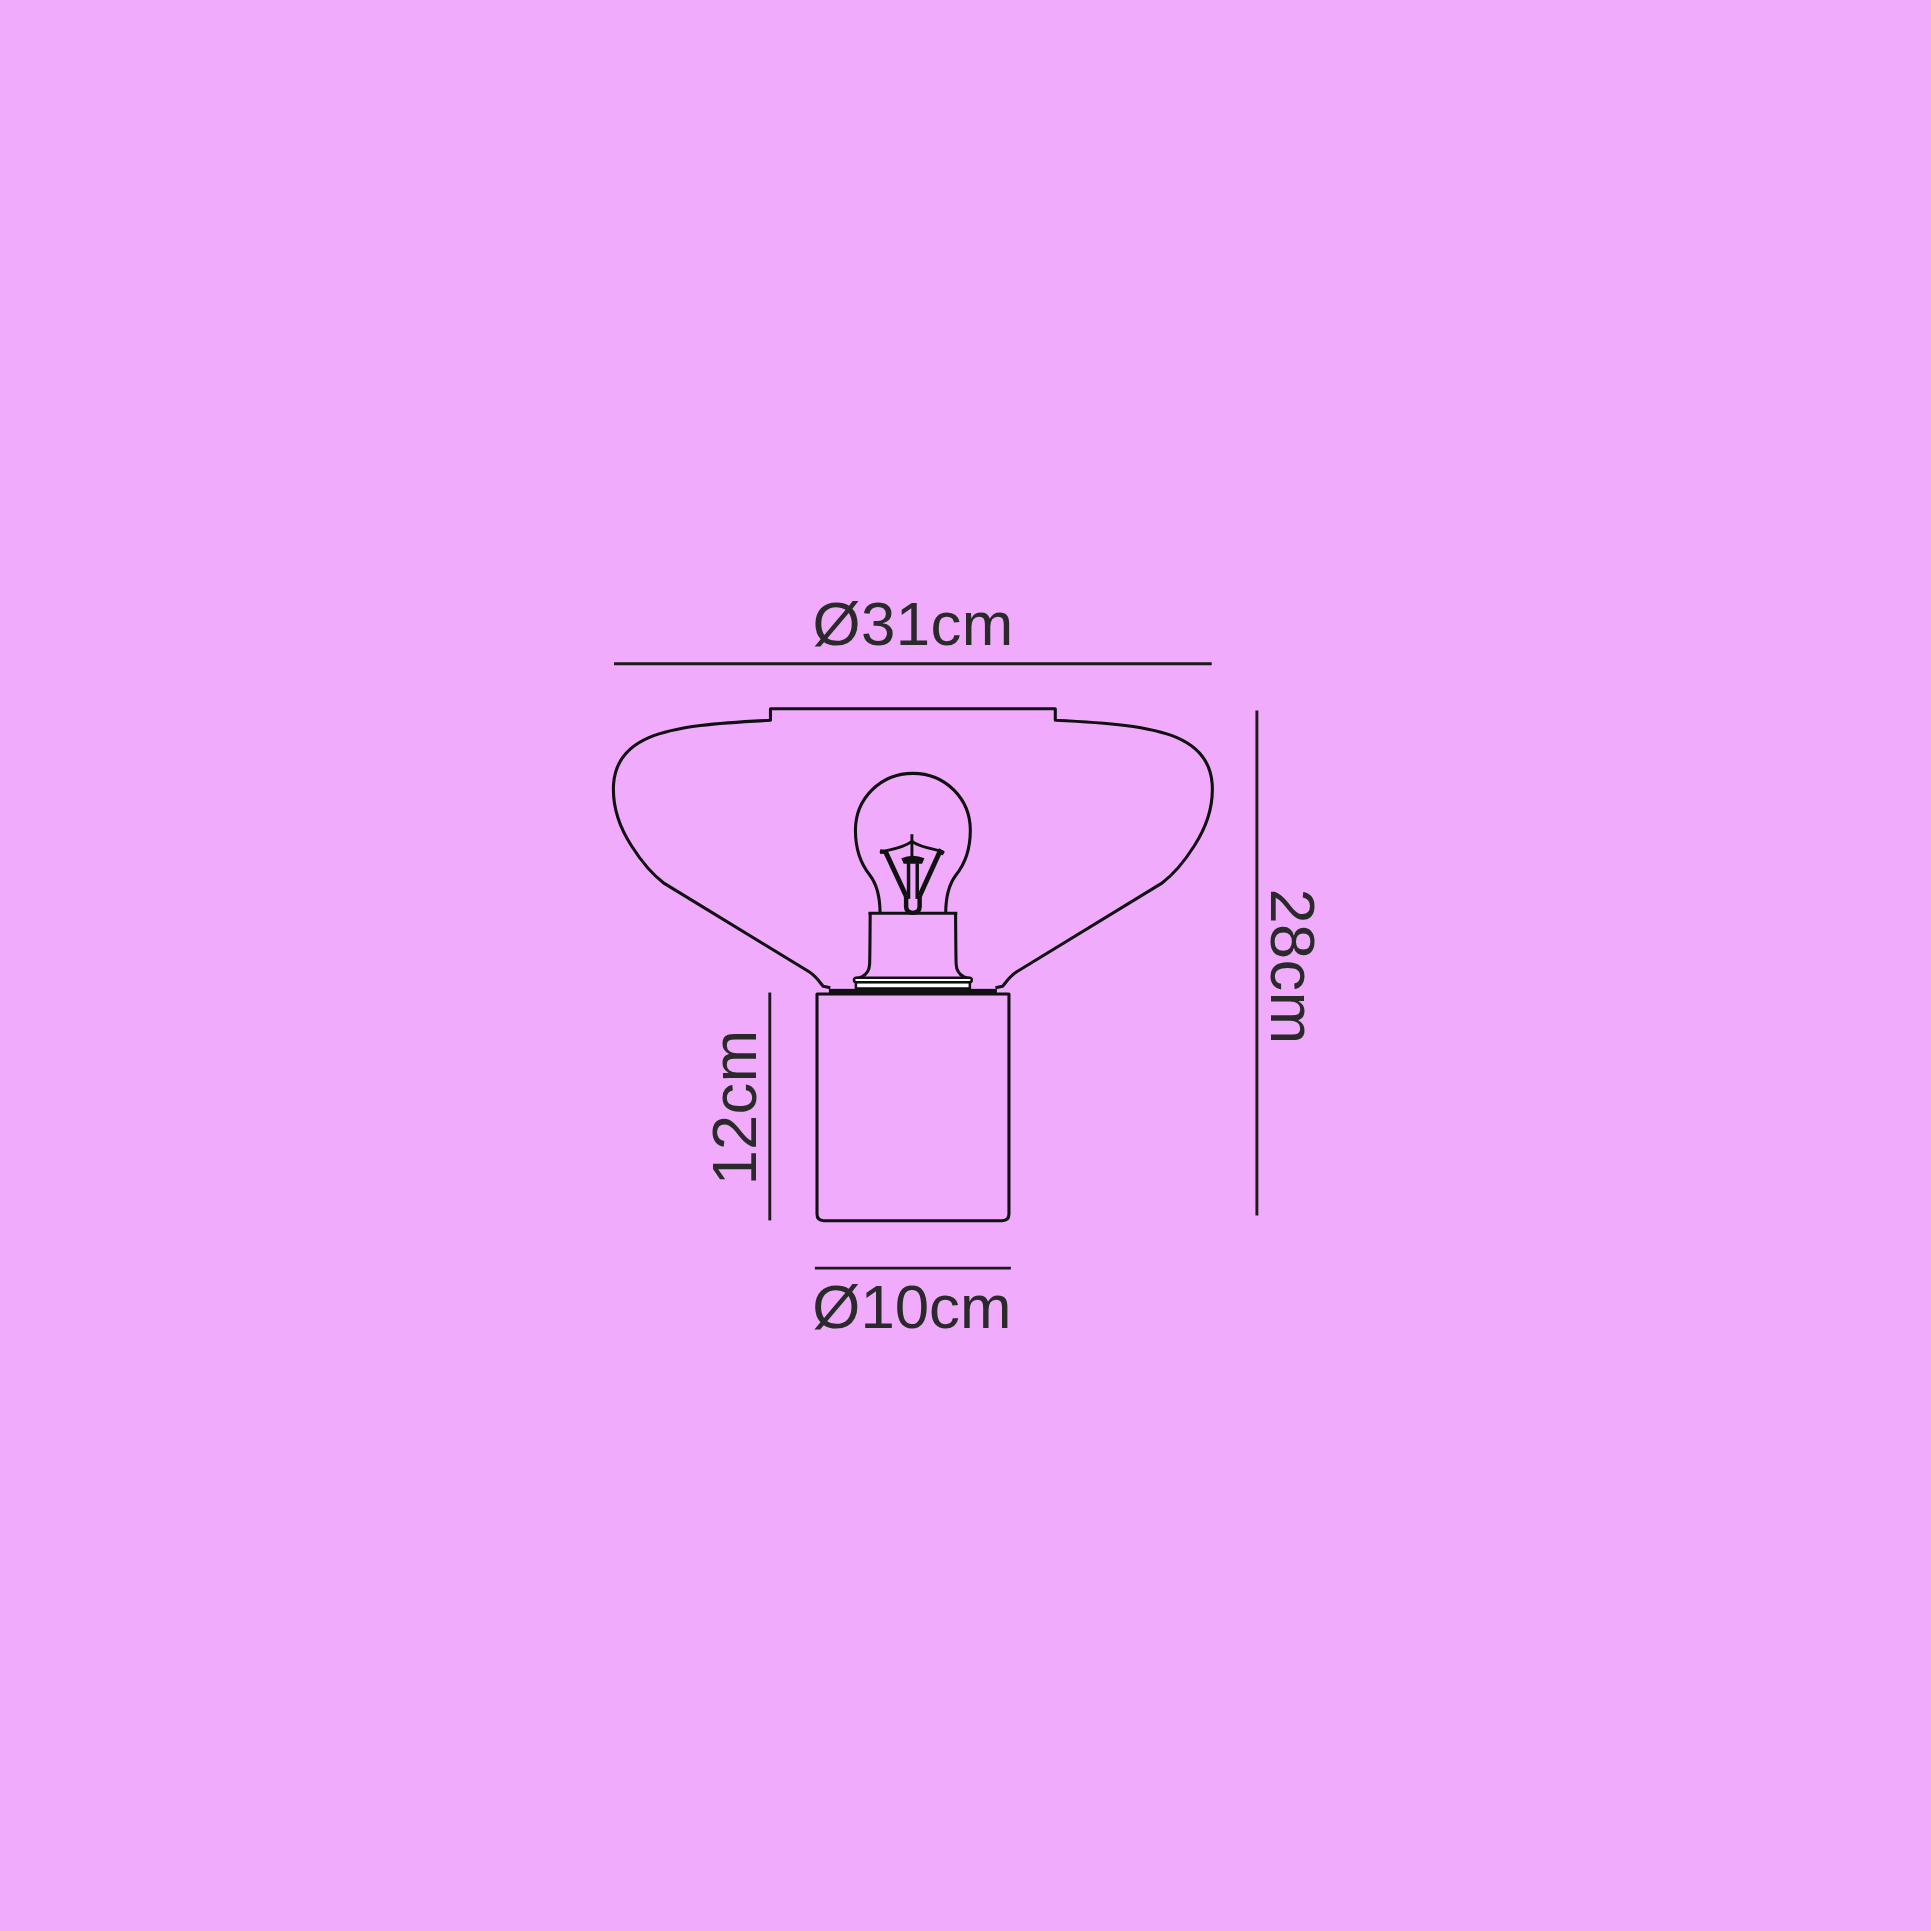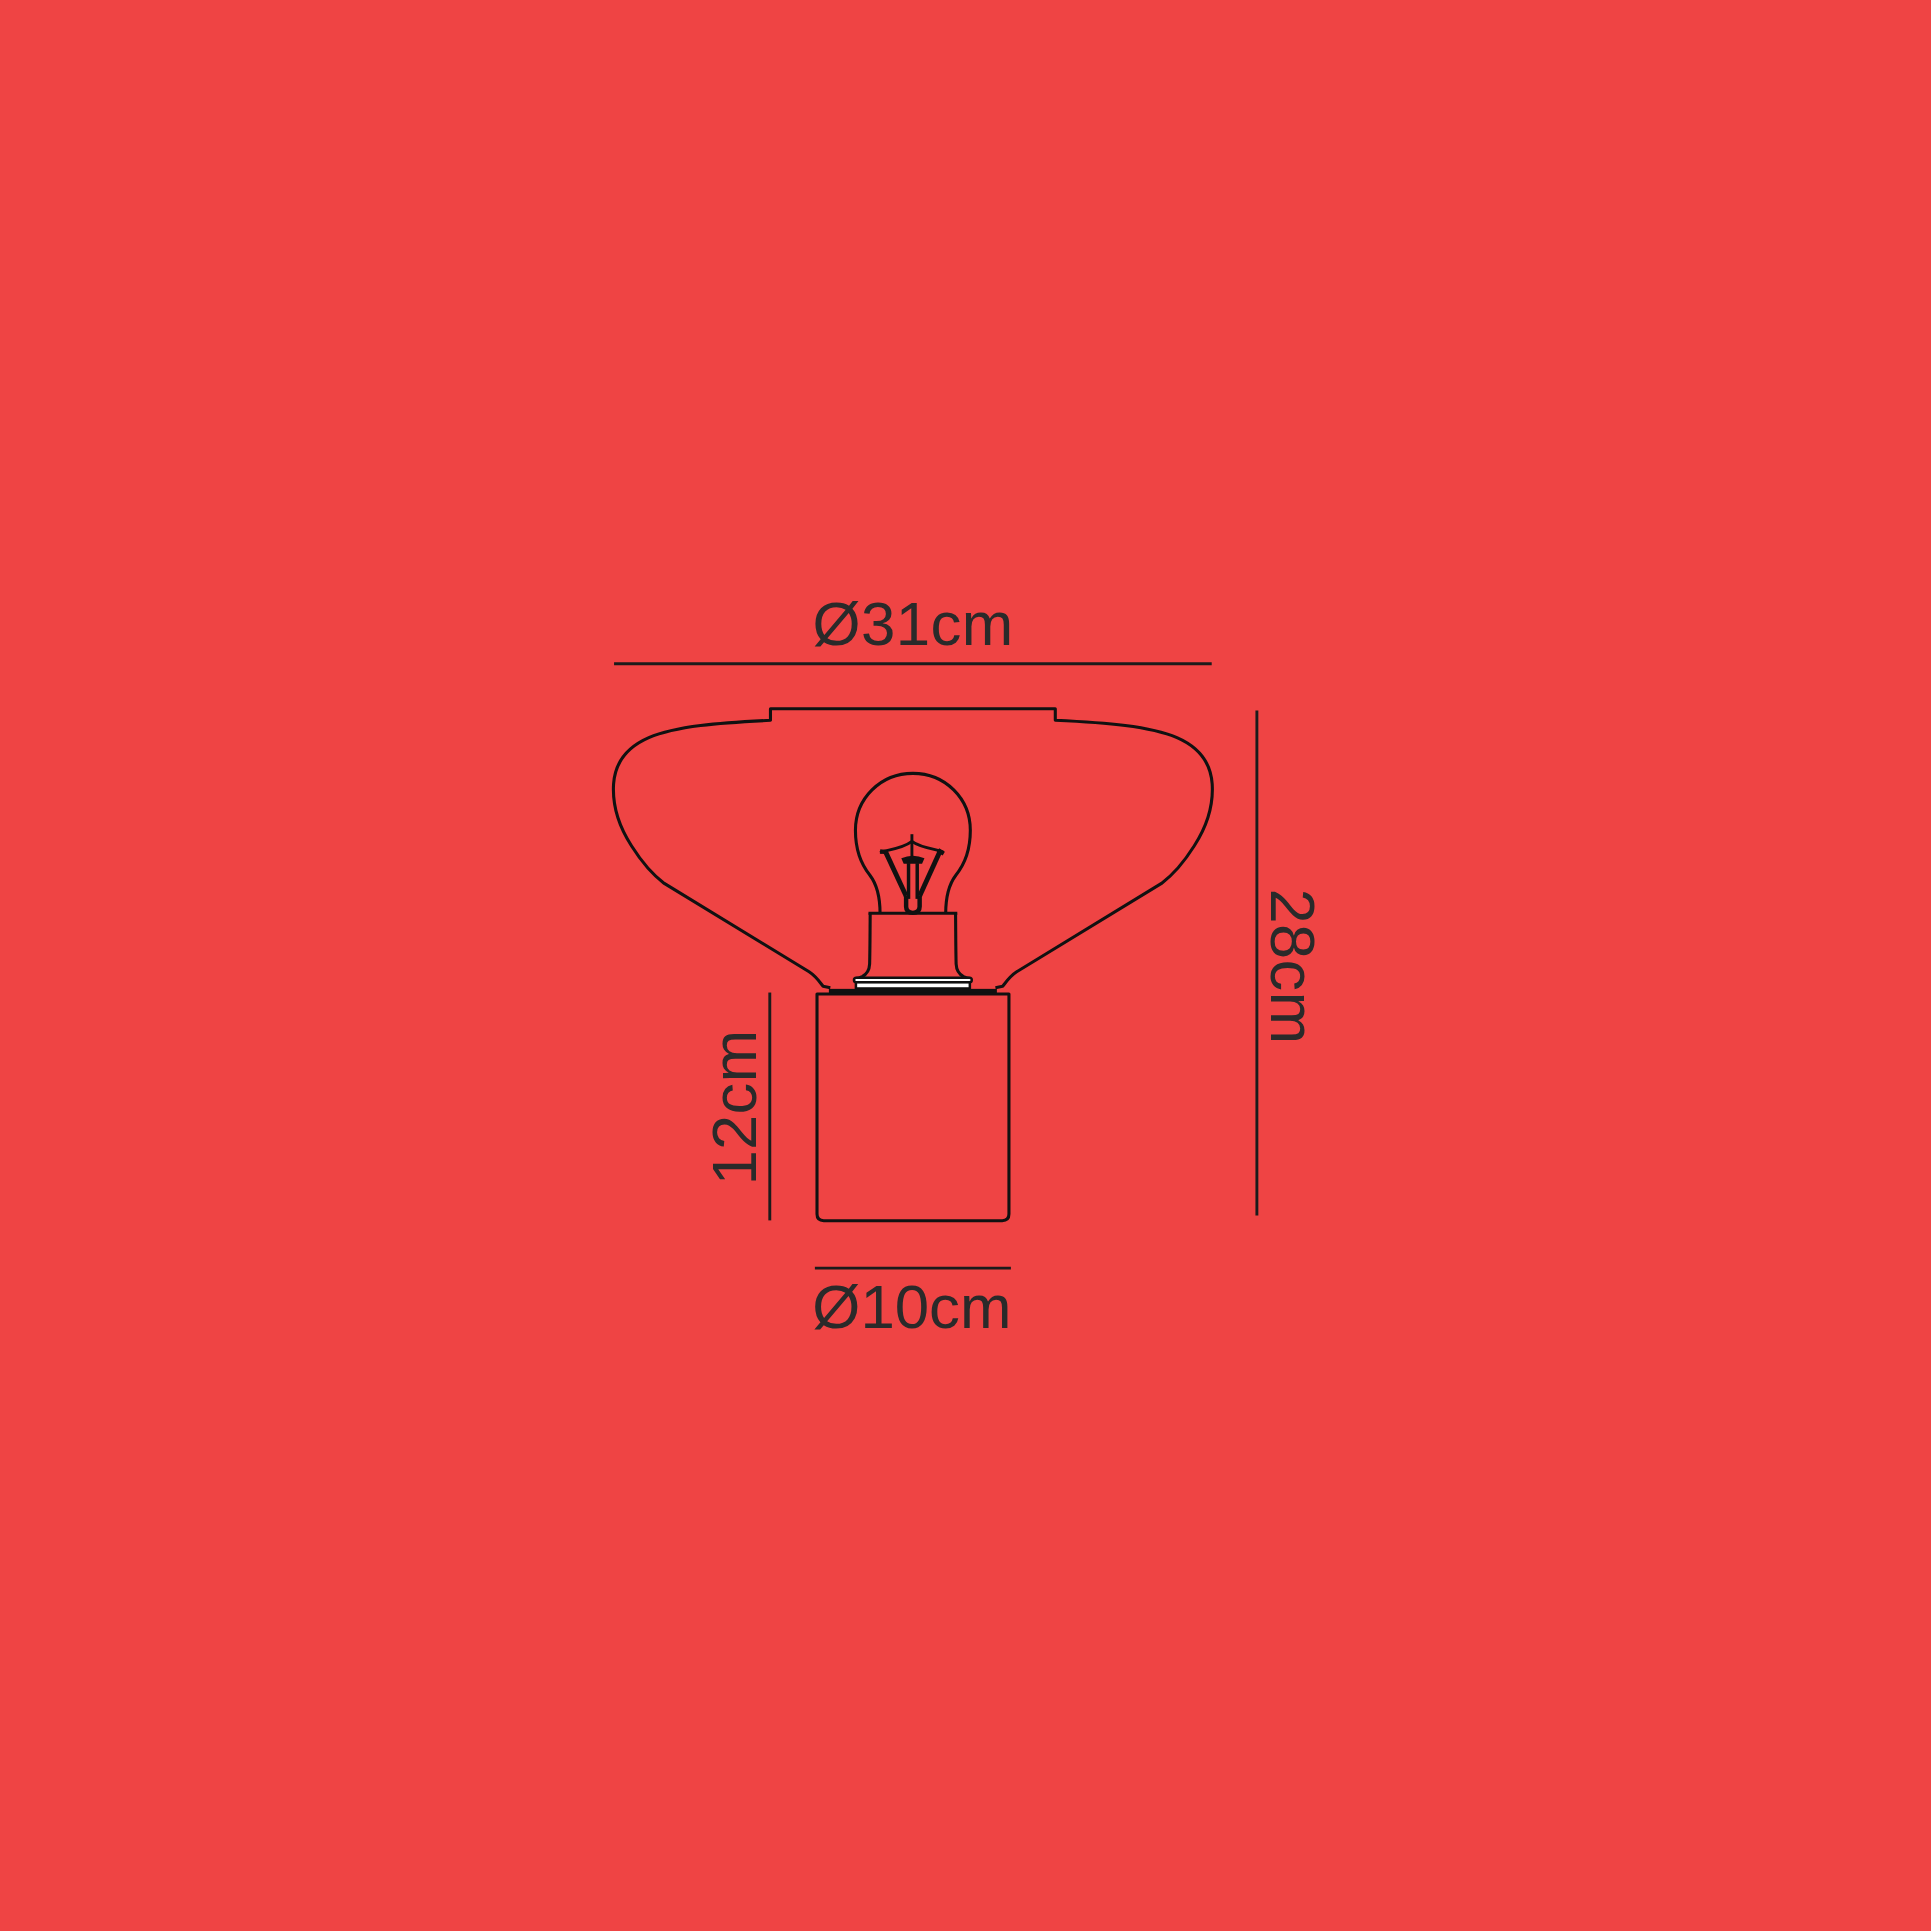--- a/index.html
+++ b/index.html
@@ -1,16 +1,16 @@
 <!DOCTYPE html>
 <html><head>
 <meta charset="utf-8">
 <style>
   html,body{margin:0;padding:0;background:#ffffff;}
-  #page{position:relative;width:1931px;height:1931px;background:#ef4444;overflow:hidden;}
+  #page{position:relative;width:1931px;height:1931px;background:#f0abfc;overflow:hidden;}
   svg{position:absolute;left:0;top:0;}
   text{font-family:"Liberation Sans",sans-serif;fill:#2a2a2a;}
 </style>
 </head>
 <body>
 <div id="page">
 <svg width="1931" height="1931" viewBox="0 0 2000 2000">
 
   <line x1="636" y1="687.4" x2="1255" y2="687.4" stroke="#1b1b1b" stroke-width="3"></line>
   <line x1="1301.8" y1="736" x2="1301.8" y2="1259" stroke="#1b1b1b" stroke-width="3"></line>

